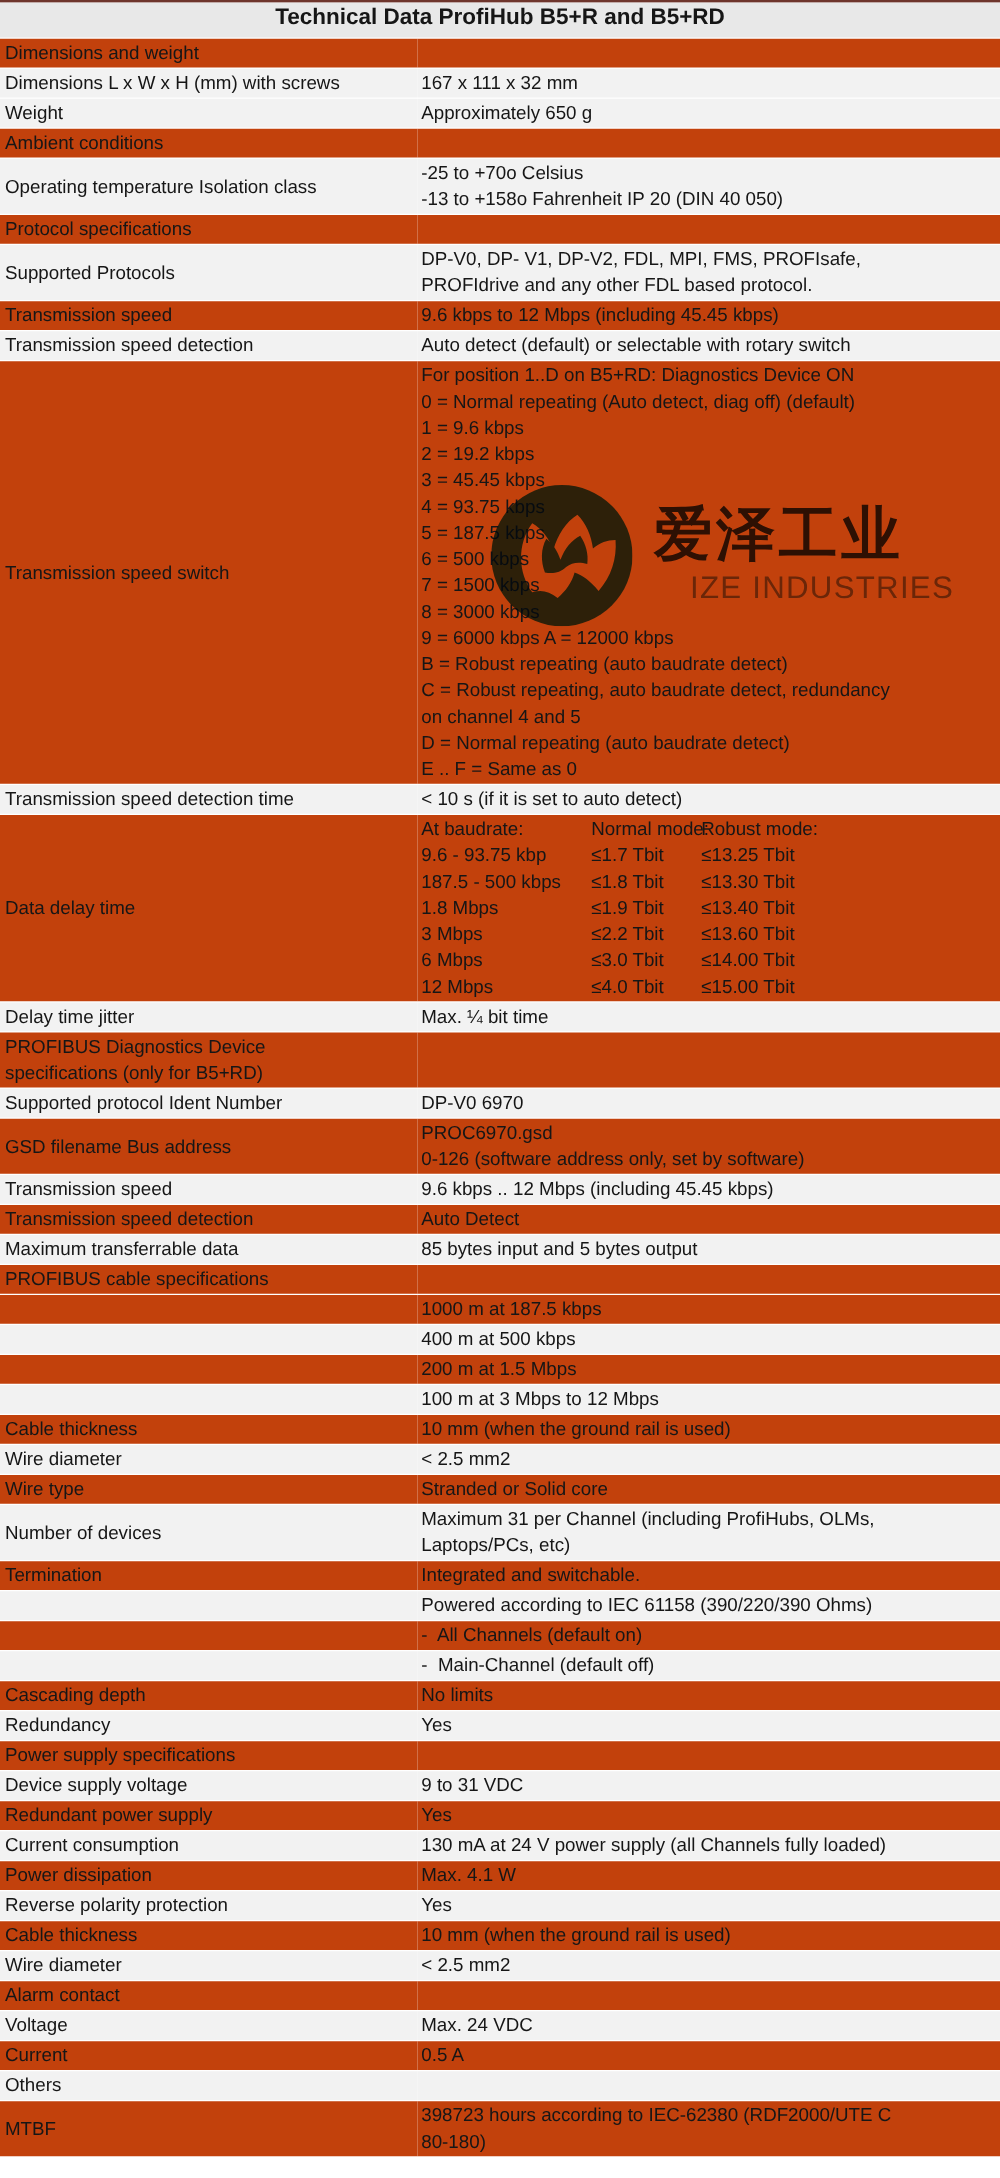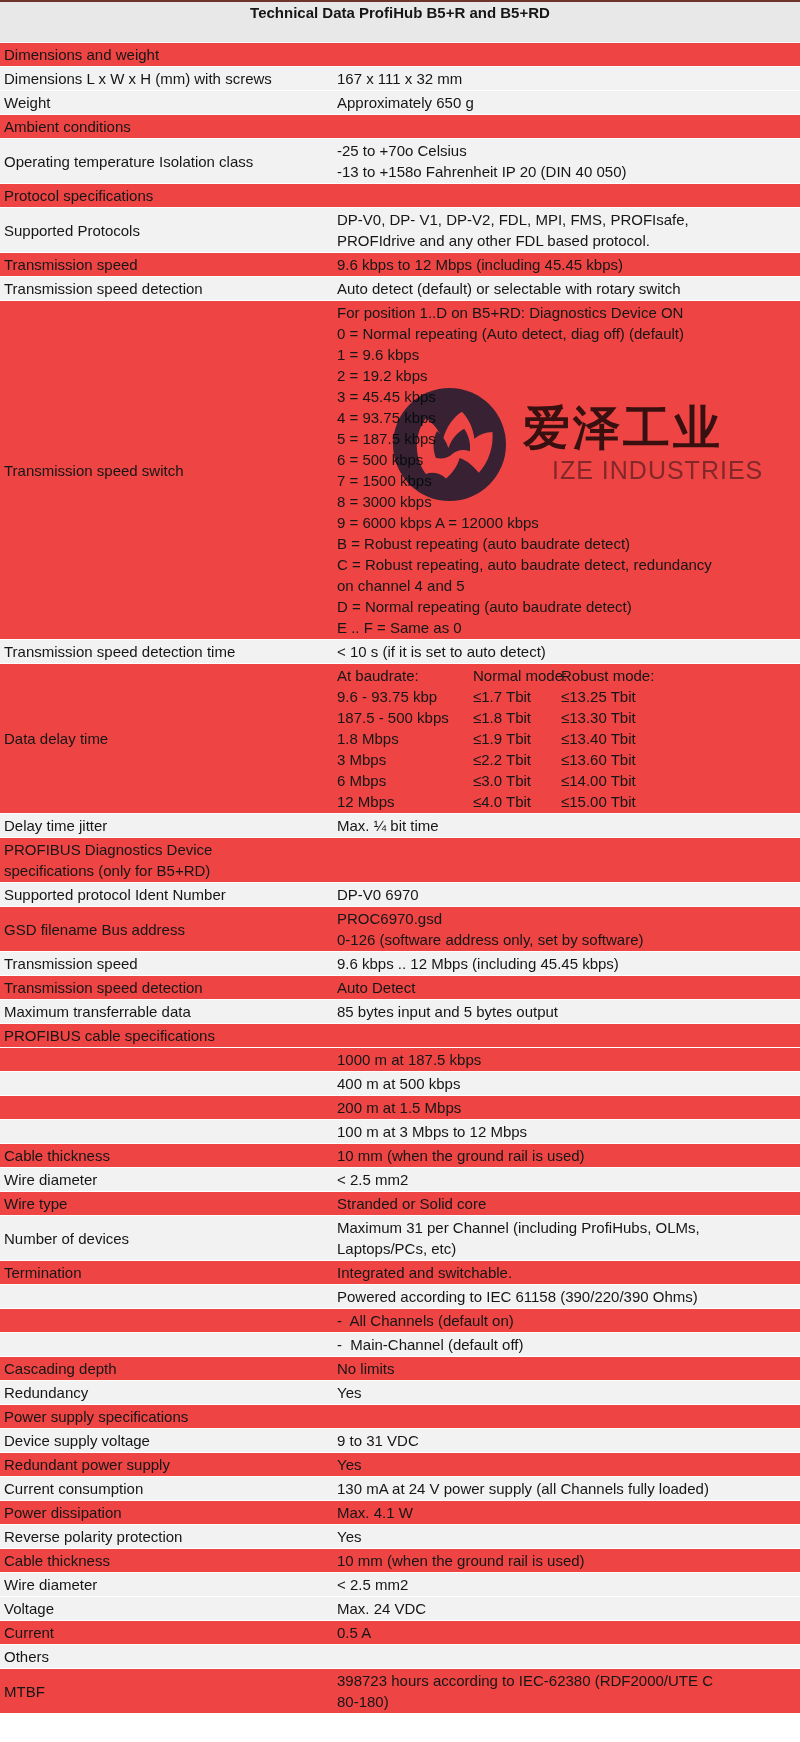--- a/index.html
+++ b/index.html
@@ -12,43 +12,43 @@
   }
   .page {
     position: relative;
     width: 800px;
     height: 1742px;
     overflow: hidden;
     border-top: 2px solid var(--top-border, #6e352c);
     background: #fff;
   }
   .hdr {
-    height: 40px;
+    height: 28px;
     line-height: 22px;
     text-align: center;
     font-weight: bold;
-    font-size: 15px;
+    font-size: 18px;
     background: var(--header-bg, #e8e8e8);
   }
   table.spec {
     width: 800px;
     table-layout: fixed;
     border-collapse: separate;
     border-spacing: 0 1px;
   }
   td {
     vertical-align: middle;
     padding: 1px 0;
     line-height: 21px;
     overflow: hidden;
   }
   td.lbl { width: 334px; padding-left: 4px; }
   td.val { padding-left: 3px; }
   tr.g td { background: var(--row-shade, #f2f2f2); }
-  tr.w td { background: #ef4444; }
+  tr.w td { background: #c2410c; }
   .line { white-space: pre; }
   .c1 { display: inline-block; width: 136px; }
   .c2 { display: inline-block; width: 88px; }
   .c3 { display: inline-block; }
   
   .watermark {
     position: absolute;
     left: 0; top: 0; width: 800px; height: 1742px;
     pointer-events: none;
     mix-blend-mode: multiply;
@@ -337,20 +337,24 @@
     <td class="val">
             <div class="line">10 mm (when the ground rail is used)</div>
           </td>
   </tr>
         <tr class="g">
     <td class="lbl">Wire diameter</td>
     <td class="val">
             <div class="line">&lt; 2.5 mm2</div>
           </td>
   </tr>
+        <tr class="w">
+    <td class="lbl">Alarm contact</td>
+    <td class="val"></td>
+  </tr>
         <tr class="g">
     <td class="lbl">Voltage</td>
     <td class="val">
             <div class="line">Max. 24 VDC</div>
           </td>
   </tr>
         <tr class="w">
     <td class="lbl">Current</td>
     <td class="val">
             <div class="line">0.5 A</div>

